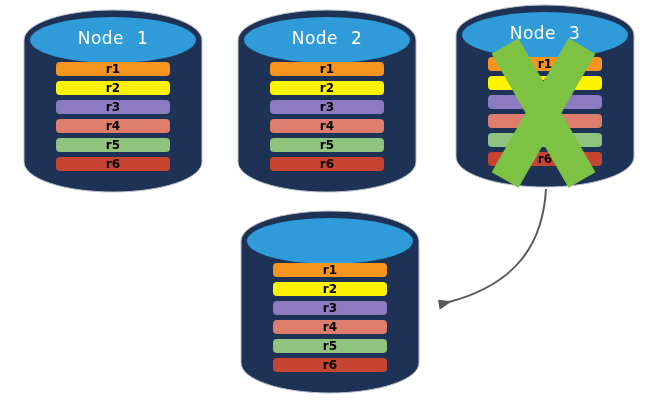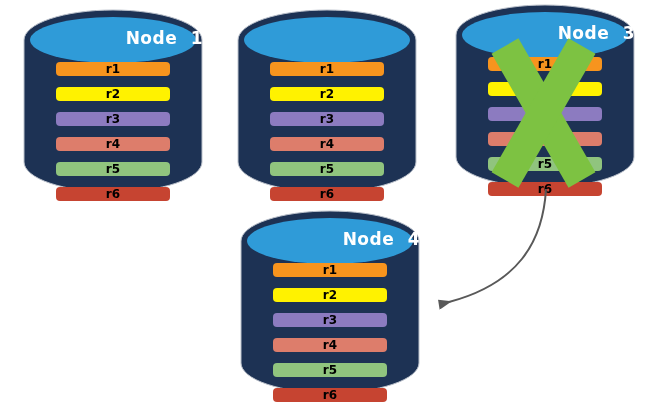--- a/index.html
+++ b/index.html
@@ -22,36 +22,36 @@
   .node svg.cylinder {
     position: absolute;
     left: 0; top: 0;
     overflow: visible;
   }
   .node .title {
     position: absolute;
     top: 21px;
     left: 0;
     width: 180px;
-    text-align: right;
+    text-align: center;
     color: #ffffff;
     font-size: 17px;
-    font-weight: bold;
+    font-weight: normal;
     word-spacing: 7px;
     letter-spacing: 0.5px;
     z-index: 2;
   }
   .bars {
     position: absolute;
     top: 55px;
     left: 33px;
     width: 114px;
     display: flex;
     flex-direction: column;
-    gap: 11px;
+    gap: 5px;
     z-index: 2;
   }
   .bar {
     height: 14px;
     border-radius: 4px;
     font-size: 12px;
     font-weight: bold;
     color: #000000;
     text-align: center;
     line-height: 14px;
@@ -89,20 +89,21 @@
       <div class="bar" style="background-color: rgb(144, 196, 126);">r5</div>
       <div class="bar" style="background-color: rgb(198, 68, 49);">r6</div>
     </div>
   </div>
 
   <div class="node" style="left:237px; top:7px;">
     <svg class="cylinder" width="180" height="188" viewBox="0 0 180 184">
       <path d="M1,31 A89,30 0 1 1 179,31 L179,153 A89,30 0 0 1 1,153 Z" stroke-width="1" fill="#1D3254" stroke="#BCC2CC"></path>
       <ellipse cx="90" cy="31" rx="83" ry="23" fill="#2F9BD8"></ellipse>
     </svg>
+    <div class="title">Node 2</div>
     <div class="bars">
       <div class="bar" style="background-color: rgb(247, 148, 30);">r1</div>
       <div class="bar" style="background-color: rgb(255, 242, 0);">r2</div>
       <div class="bar" style="background-color: rgb(140, 123, 192);">r3</div>
       <div class="bar" style="background-color: rgb(221, 125, 107);">r4</div>
       <div class="bar" style="background-color: rgb(144, 196, 126);">r5</div>
       <div class="bar" style="background-color: rgb(198, 68, 49);">r6</div>
     </div>
   </div>
 
@@ -124,21 +125,20 @@
       <line x1="19" y1="5" x2="96" y2="139" stroke-width="31" stroke="#7DC242"></line>
       <line x1="96" y1="5" x2="19" y2="139" stroke-width="31" stroke="#7DC242"></line>
     </svg>
   </div>
 
   <div class="node" style="left:240px; top:208px;">
     <svg class="cylinder" width="180" height="188" viewBox="0 0 180 184">
       <path d="M1,31 A89,30 0 1 1 179,31 L179,153 A89,30 0 0 1 1,153 Z" stroke-width="1" fill="#1D3254" stroke="#BCC2CC"></path>
       <ellipse cx="90" cy="31" rx="83" ry="23" fill="#2F9BD8"></ellipse>
     </svg>
-    <div class="title">Node 4</div>
     <div class="bars">
       <div class="bar" style="background-color: rgb(247, 148, 30);">r1</div>
       <div class="bar" style="background-color: rgb(255, 242, 0);">r2</div>
       <div class="bar" style="background-color: rgb(140, 123, 192);">r3</div>
       <div class="bar" style="background-color: rgb(221, 125, 107);">r4</div>
       <div class="bar" style="background-color: rgb(144, 196, 126);">r5</div>
       <div class="bar" style="background-color: rgb(198, 68, 49);">r6</div>
     </div>
   </div>
 

